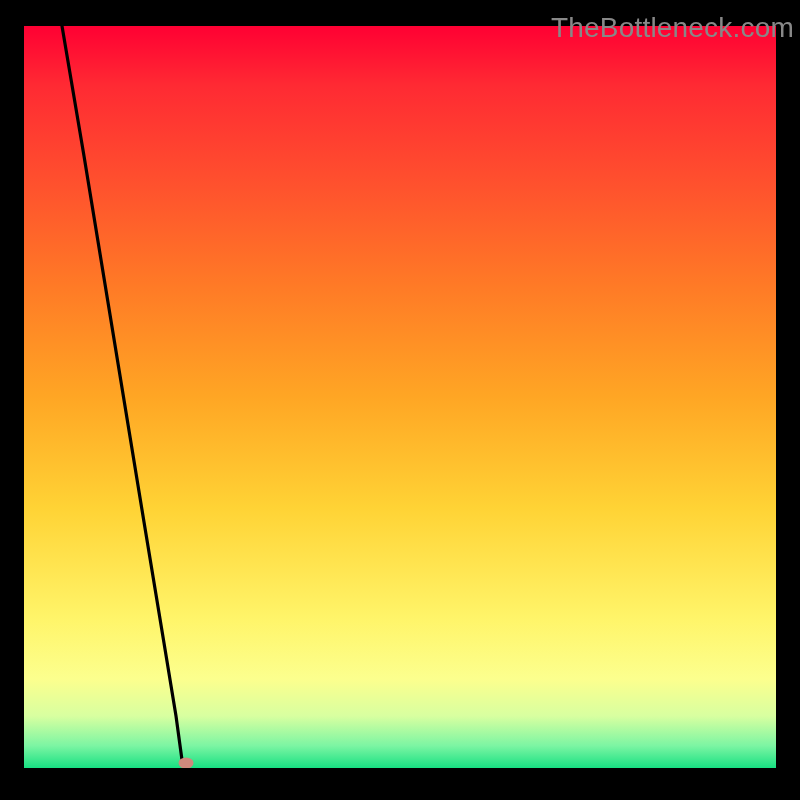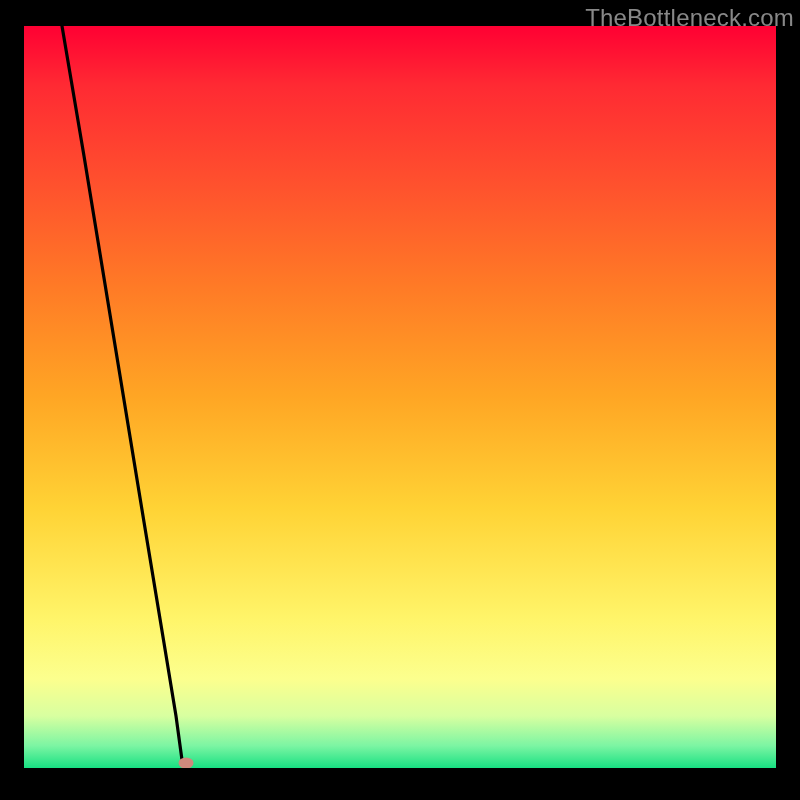--- a/index.html
+++ b/index.html
@@ -10,24 +10,24 @@
     background: #000;
     font-family: Arial, Helvetica, sans-serif;
   }
   .wrapper {
     position: relative;
     width: 800px;
     height: 800px;
   }
   .attribution {
     position: absolute;
-    top: 4px;
+    top: 12px;
     right: 6px;
     color: #888;
-    font-size: 24px;
+    font-size: 28px;
     font-weight: 500;
     letter-spacing: 0.2px;
     z-index: 10;
   }
   .black-frame {
     position: absolute;
     left: 24px;
     top: 26px;
     width: 752px;
     height: 752px;

